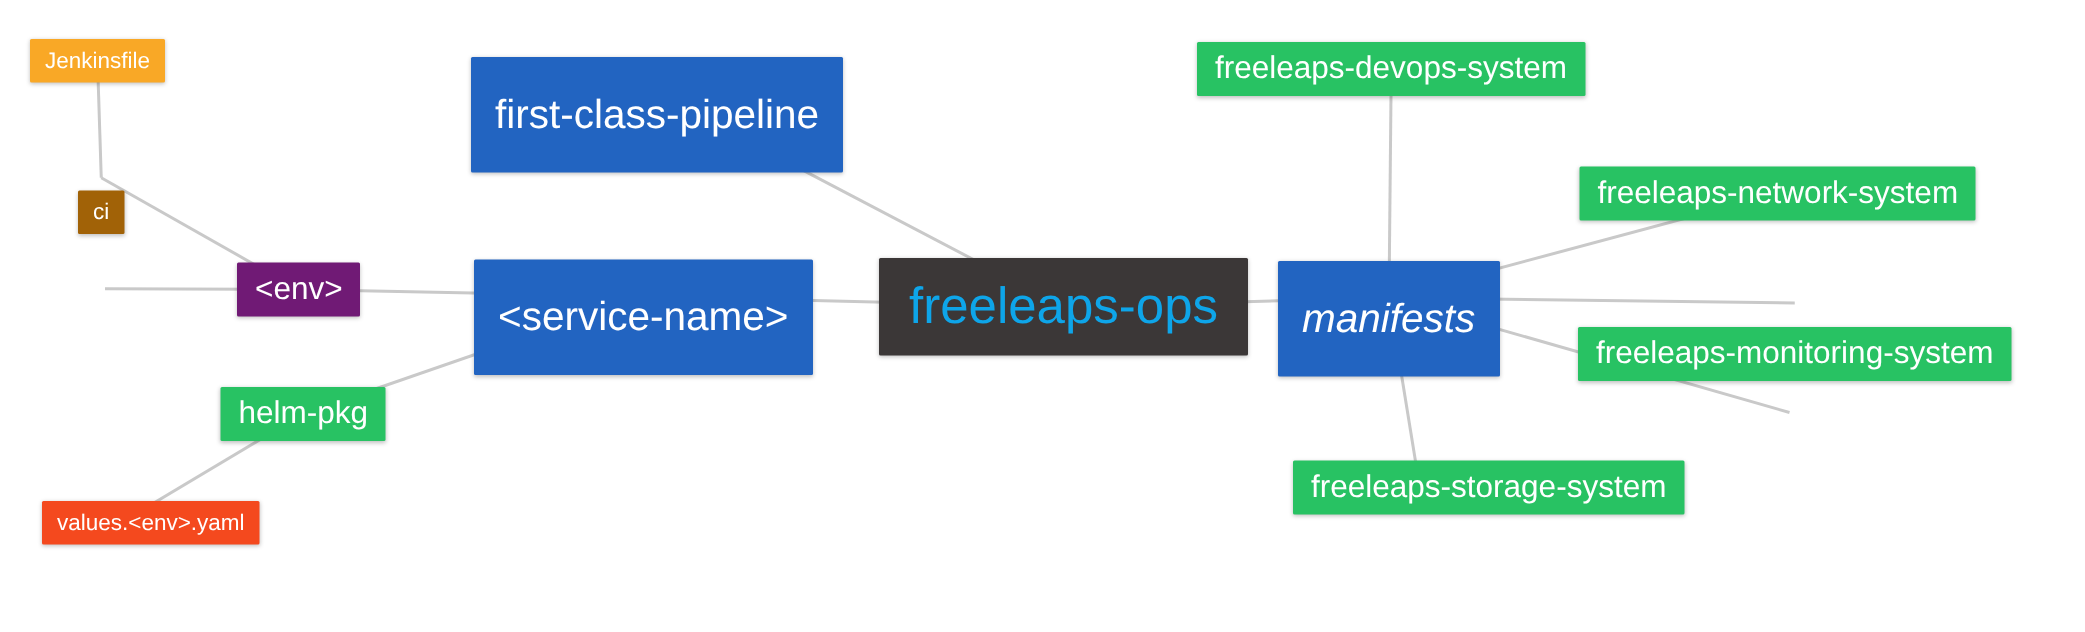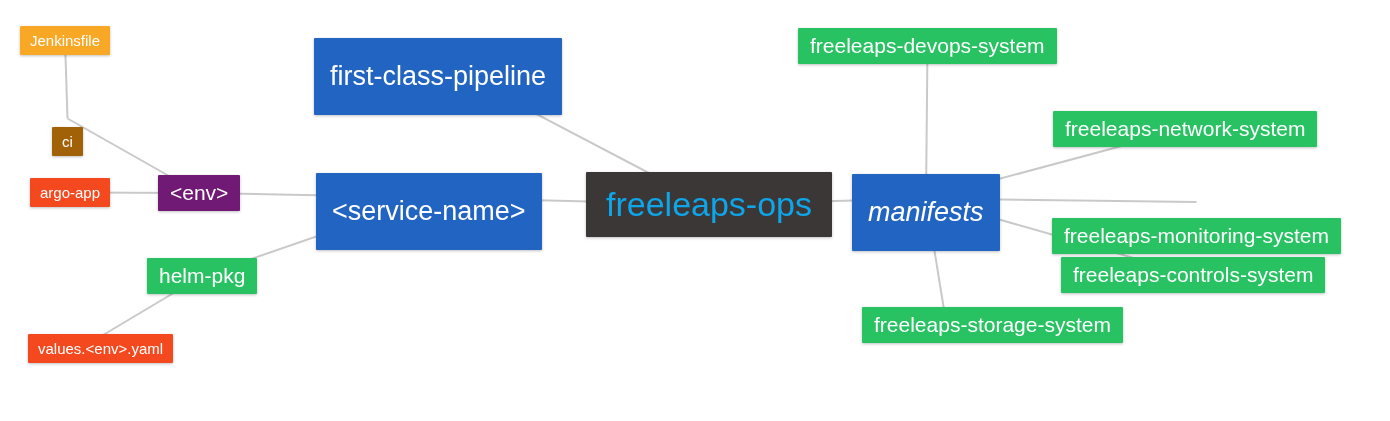--- a/index.html
+++ b/index.html
@@ -53,27 +53,25 @@
       <line x1="709" y1="204.5" x2="926" y2="198.5" stroke="#c9c9c9" stroke-width="2"></line>
       <line x1="926" y1="198.5" x2="927.5" y2="46" stroke="#c9c9c9" stroke-width="2"></line>
       <line x1="926" y1="198.5" x2="1185" y2="129" stroke="#c9c9c9" stroke-width="2"></line>
       <line x1="926" y1="198.5" x2="1196.5" y2="202" stroke="#c9c9c9" stroke-width="2"></line>
       <line x1="926" y1="198.5" x2="1193" y2="275" stroke="#c9c9c9" stroke-width="2"></line>
       <line x1="926" y1="198.5" x2="946.5" y2="325" stroke="#c9c9c9" stroke-width="2"></line>
     </svg>
 
   <div class="node sz-xs" style="left: 20px; top: 26px; background: rgb(249, 168, 38); color: rgb(255, 255, 255);">Jenkinsfile</div>
   <div class="node sz-xs" style="left: 52px; top: 104px; background: #a16207; color: rgb(255, 255, 255); margin-top: 23px;">ci</div>
-  <div class="node sz-xs" style="left: 30px; top: 178px; background: rgb(244, 73, 30); color: rgb(255, 255, 255);">argo-app</div>
   <div class="node sz-sm" style="left: 158px; top: 175px; background: #701a75; color: rgb(255, 255, 255);">&lt;env&gt;</div>
   <div class="node sz-lg" style="left: 314px; top: 38px; background: rgb(34, 100, 193); color: rgb(255, 255, 255);">first-class-pipeline</div>
   <div class="node sz-lg" style="left: 316px; top: 173px; background: rgb(34, 100, 193); color: rgb(255, 255, 255);">&lt;service-name&gt;</div>
   <div class="node sz-xl" style="left: 586px; top: 172px; background: rgb(59, 55, 55); color: #0ea5e9;">freeleaps-ops</div>
   <div class="node sz-lg" style="left: 852px; top: 174px; background: rgb(34, 100, 193); color: rgb(255, 255, 255); font-style: italic;">manifests</div>
   <div class="node sz-sm" style="left: 798px; top: 28px; background: rgb(40, 194, 99); color: rgb(255, 255, 255);">freeleaps-devops-system</div>
   <div class="node sz-sm" style="left: 1053px; top: 111px; background: rgb(40, 194, 99); color: rgb(255, 255, 255);">freeleaps-network-system</div>
   <div class="node sz-sm" style="left: 1052px; top: 184px; background: rgb(40, 194, 99); color: rgb(255, 255, 255); margin-top: 34px;">freeleaps-monitoring-system</div>
-  <div class="node sz-sm" style="left: 1061px; top: 257px; background: rgb(40, 194, 99); color: rgb(255, 255, 255);">freeleaps-controls-system</div>
   <div class="node sz-sm" style="left: 816px; top: 307px; background: rgb(40, 194, 99); color: rgb(255, 255, 255); margin-left: 46px;">freeleaps-storage-system</div>
   <div class="node sz-sm" style="left: 147px; top: 258px; background: rgb(40, 194, 99); color: rgb(255, 255, 255);">helm-pkg</div>
   <div class="node sz-xs" style="left: 8px; top: 334px; background: rgb(244, 73, 30); color: rgb(255, 255, 255); margin-left: 20px;">values.&lt;env&gt;.yaml</div>
 
 </div>
 
 </body></html>

